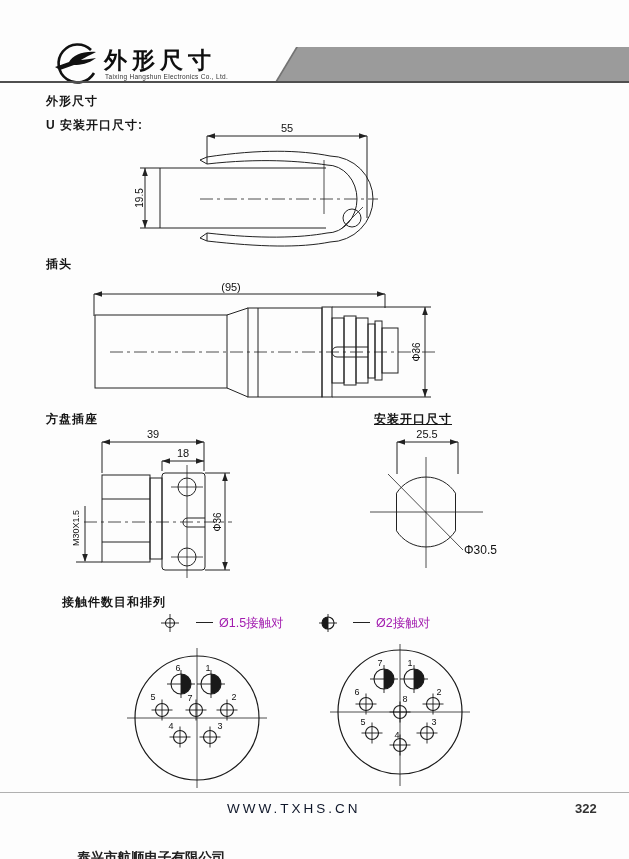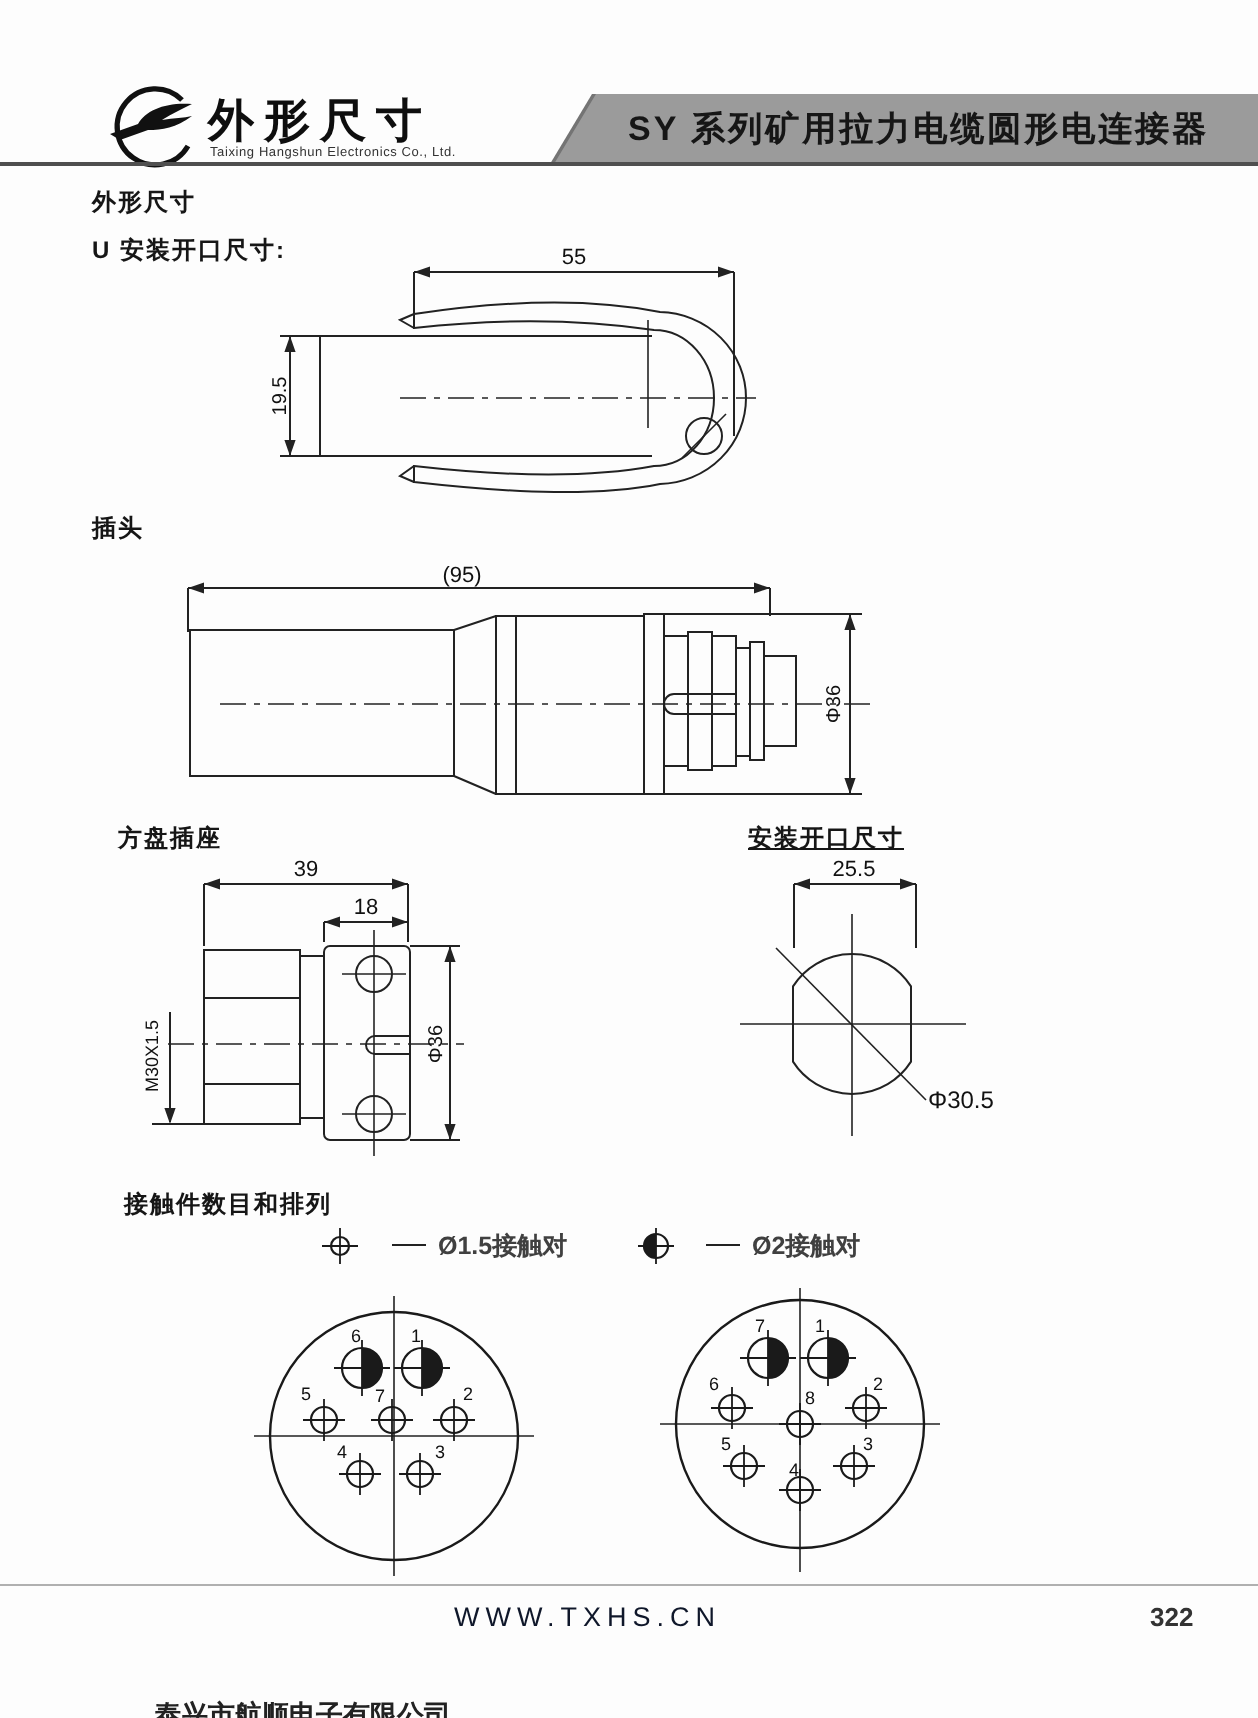--- a/index.html
+++ b/index.html
@@ -28,47 +28,46 @@
     clip-path:polygon(28px 0,36px 0,15px 100%,7px 100%);}
   .banner .bg{position:absolute;inset:0;background:#9b9b9b;
     clip-path:polygon(30px 0,100% 0,100% 100%,9px 100%);}
   .banner .txt{position:absolute;left:46px;top:0;line-height:35px;
     font-size:17px;font-weight:bold;letter-spacing:1.5px;color:#161616;white-space:nowrap;}
   .brand{position:absolute;left:104px;top:45px;font-size:23px;font-weight:bold;
     letter-spacing:5px;color:#0e0e0e;white-space:nowrap;}
   .brand-sub{position:absolute;left:105px;top:73px;font-size:6.5px;letter-spacing:0.3px;color:#333;white-space:nowrap;}
   
   .legend-dash{position:absolute;height:1.2px;background:#222;}
-  .legend-label{position:absolute;font-size:12.5px;font-weight:bold;color:#404040;white-space:nowrap;}
+  .legend-label{position:absolute;font-size:12.5px;font-weight:normal;color:#a21caf;white-space:nowrap;}
   
   .ftr-rule{position:absolute;left:0;top:792px;width:629px;height:1px;background:#b0b0b0;}
   .ftr-company{position:absolute;left:77px;top:849px;font-size:13.5px;font-weight:bold;color:#222;}
   .ftr-site{position:absolute;left:227px;top:801px;font-size:13.5px;letter-spacing:3px;color:#0f172a;}
   .ftr-page{position:absolute;left:575px;top:801px;font-size:13px;font-weight:600;color:#333;}
 </style>
 </head>
 <body>
 
 <svg class="abs" style="left:52px;top:42px;" width="46" height="46" viewBox="0 0 46 46">
   <path d="M39,8 A19,19 0 1 0 42,31" stroke="#111" stroke-width="2.6" fill="none"></path>
   <path d="M3,25 L17,20 C21,13 31,9 44,10 C36,14 32,16 29,18 C35,17 40,17 44,16 C36,22 29,23 22,23 L8,28 Z" fill="#111"></path>
 </svg>
 <div class="brand">外形尺寸</div>
 <div class="brand-sub">Taixing Hangshun Electronics Co., Ltd.</div>
 <div class="banner">
   <div class="edge"></div>
   <div class="bg"></div>
-  <div class="txt">SY 系列矿用拉力电缆圆形电连接器</div>
 </div>
 <div class="hdr-rule"></div>
 
 <div class="sec" style="left:46px;top:93px;">外形尺寸</div>
 <div class="sec" style="left:46px;top:117px;">U 安装开口尺寸:</div>
 <div class="sec" style="left:46px;top:256px;">插头</div>
-<div class="sec" style="left:46px;top:411px;margin-left:13px;">方盘插座</div>
+<div class="sec" style="left:46px;top:411px;">方盘插座</div>
 <div class="sec" style="left:374px;top:411px;text-decoration:underline;">安装开口尺寸</div>
 <div class="sec" style="left:62px;top:594px;">接触件数目和排列</div>
 
 <svg class="abs" style="left:130px;top:120px;" width="260" height="155" viewBox="0 0 260 155">
   <path class="ln" d="M77,16 V37 M237,16 V98"></path>
   <path class="ln" d="M77,16 H237"></path>
   <path class="ar" d="M77,16 l8,-2.8 v5.6 z"></path>
   <path class="ar" d="M237,16 l-8,-2.8 v5.6 z"></path>
   <text class="dim" x="157" y="12">55</text>
   <path class="ln" d="M10,48 H30 M10,108 H30"></path>

